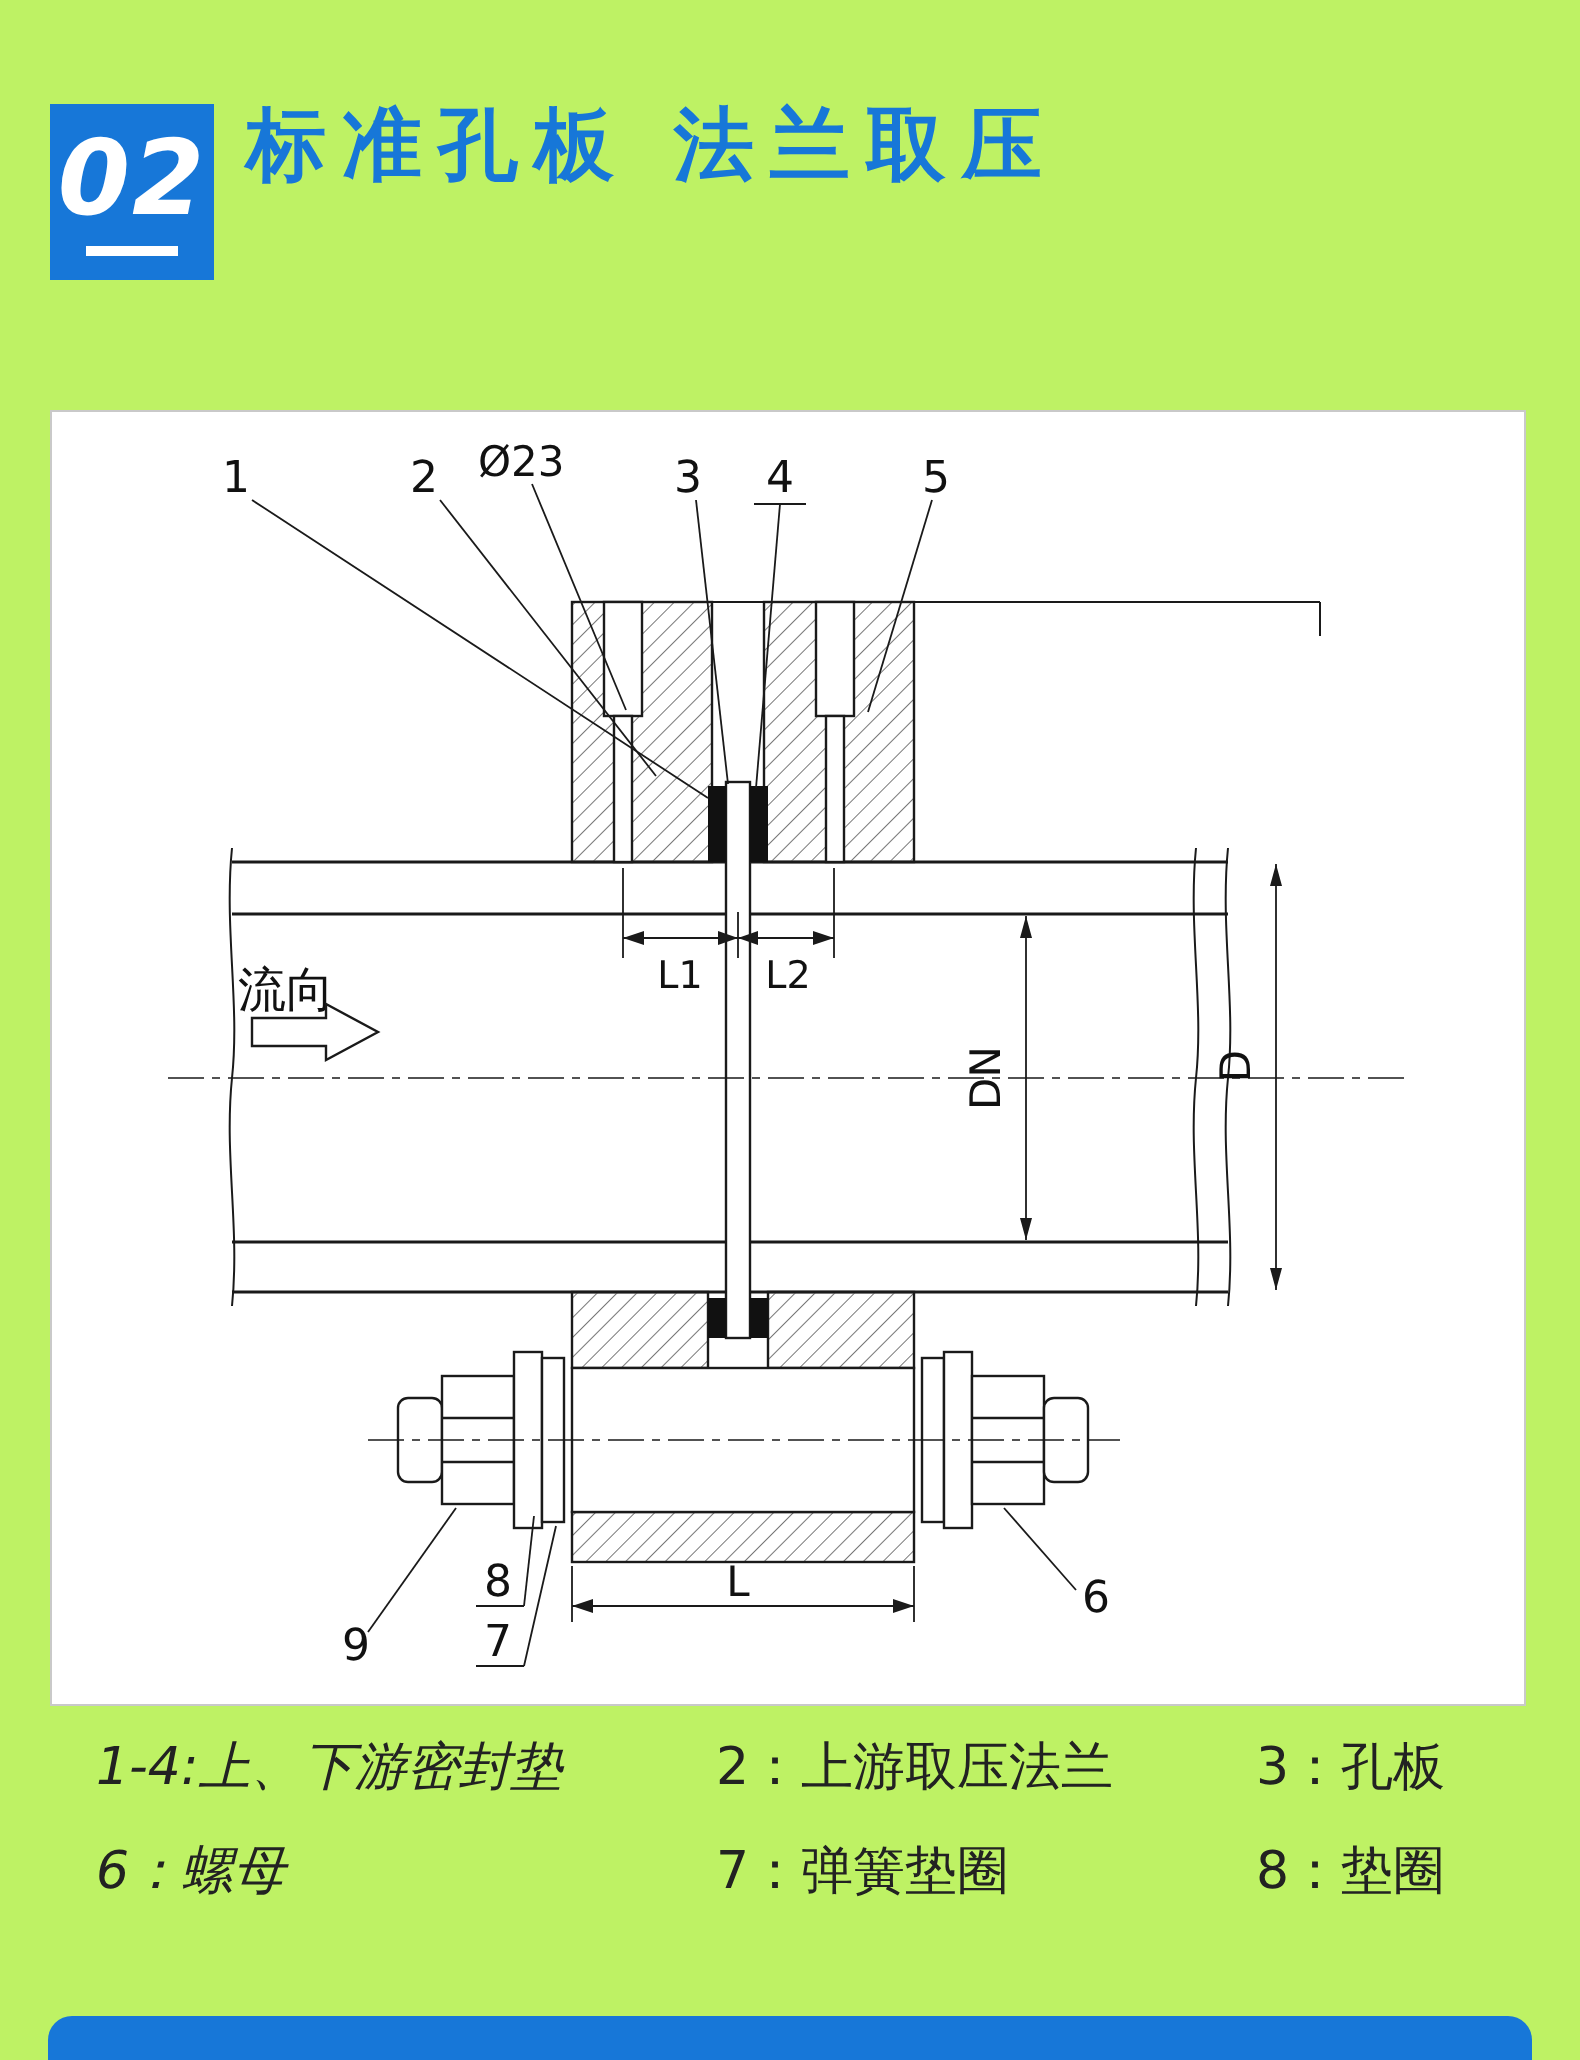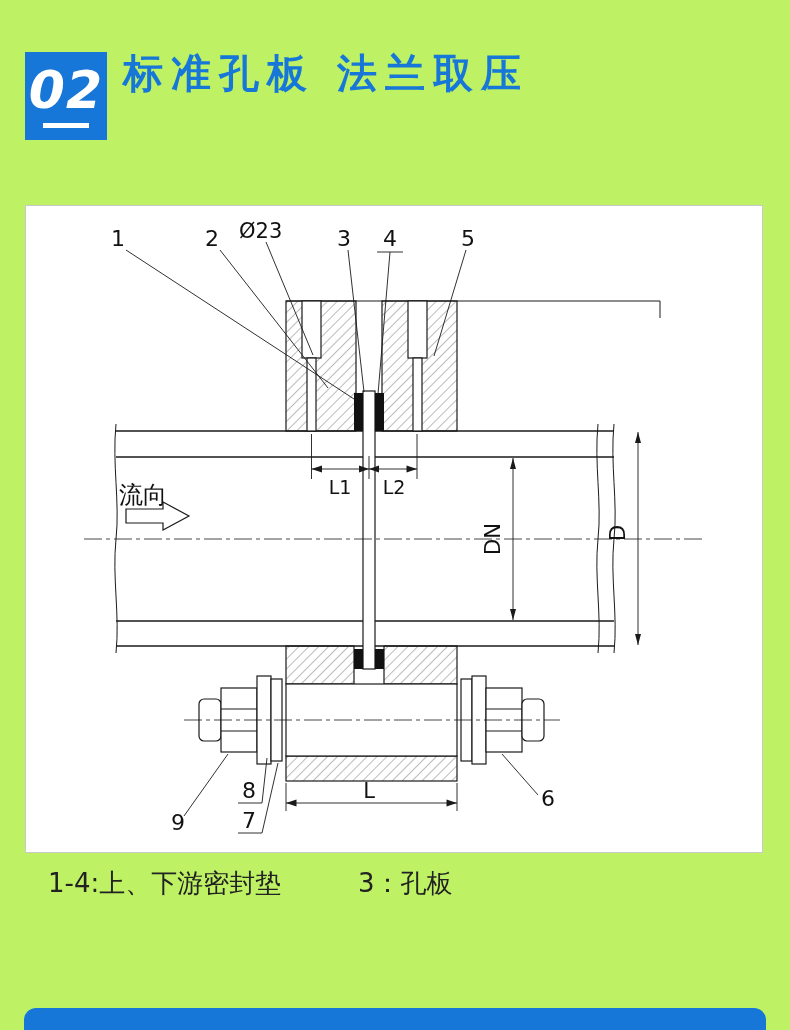--- a/index.html
+++ b/index.html
@@ -25,21 +25,21 @@
   .draw-box{
     position:absolute;left:25px;top:205px;width:736px;height:646px;
     border:1px solid #c9c9c9;background:#fff;box-sizing:content-box;
   }
   .draw-box svg{display:block;}
   svg text{font-family:"DejaVu Sans","Liberation Sans",sans-serif;fill:#111;}
   
   .legend{position:absolute;left:48px;top:866px;width:712px;color:#222;font-size:26px;}
   .legend-row{display:flex;margin-bottom:17px;white-space:nowrap;}
   .legend-cell{flex:0 0 auto;}
-  .legend-cell.c0{width:310px;}
+  .legend-cell.c0{width:310px;font-style:italic;}
   .legend-cell.c1{width:270px;}
   
   .bottom-bar{
     position:absolute;left:24px;right:24px;bottom:0;height:22px;
     background:#1777d8;border-radius:12px 12px 0 0;
   }
 </style>
 </head>
 <body>
 
@@ -196,19 +196,25 @@
       <text x="152" y="624" font-size="22" text-anchor="middle">9</text>
       <text x="223" y="592" font-size="22" text-anchor="middle">8</text>
       <text x="223" y="622" font-size="22" text-anchor="middle">7</text>
       <text x="522" y="600" font-size="22" text-anchor="middle">6</text>
     </svg>
   </div>
 
   <div class="legend">
     <div class="legend-row">
       <div class="legend-cell c0">1-4:上、下游密封垫</div>
+      <div class="legend-cell c1">2：上游取压法兰</div>
       <div class="legend-cell c2">3：孔板</div>
     </div>
+    <div class="legend-row">
+      <div class="legend-cell c0">6：螺母</div>
+      <div class="legend-cell c1">7：弹簧垫圈</div>
+      <div class="legend-cell c2">8：垫圈</div>
+    </div>
   </div>
 
   <div class="bottom-bar"></div>
 
 </div>
 
 </body></html>

